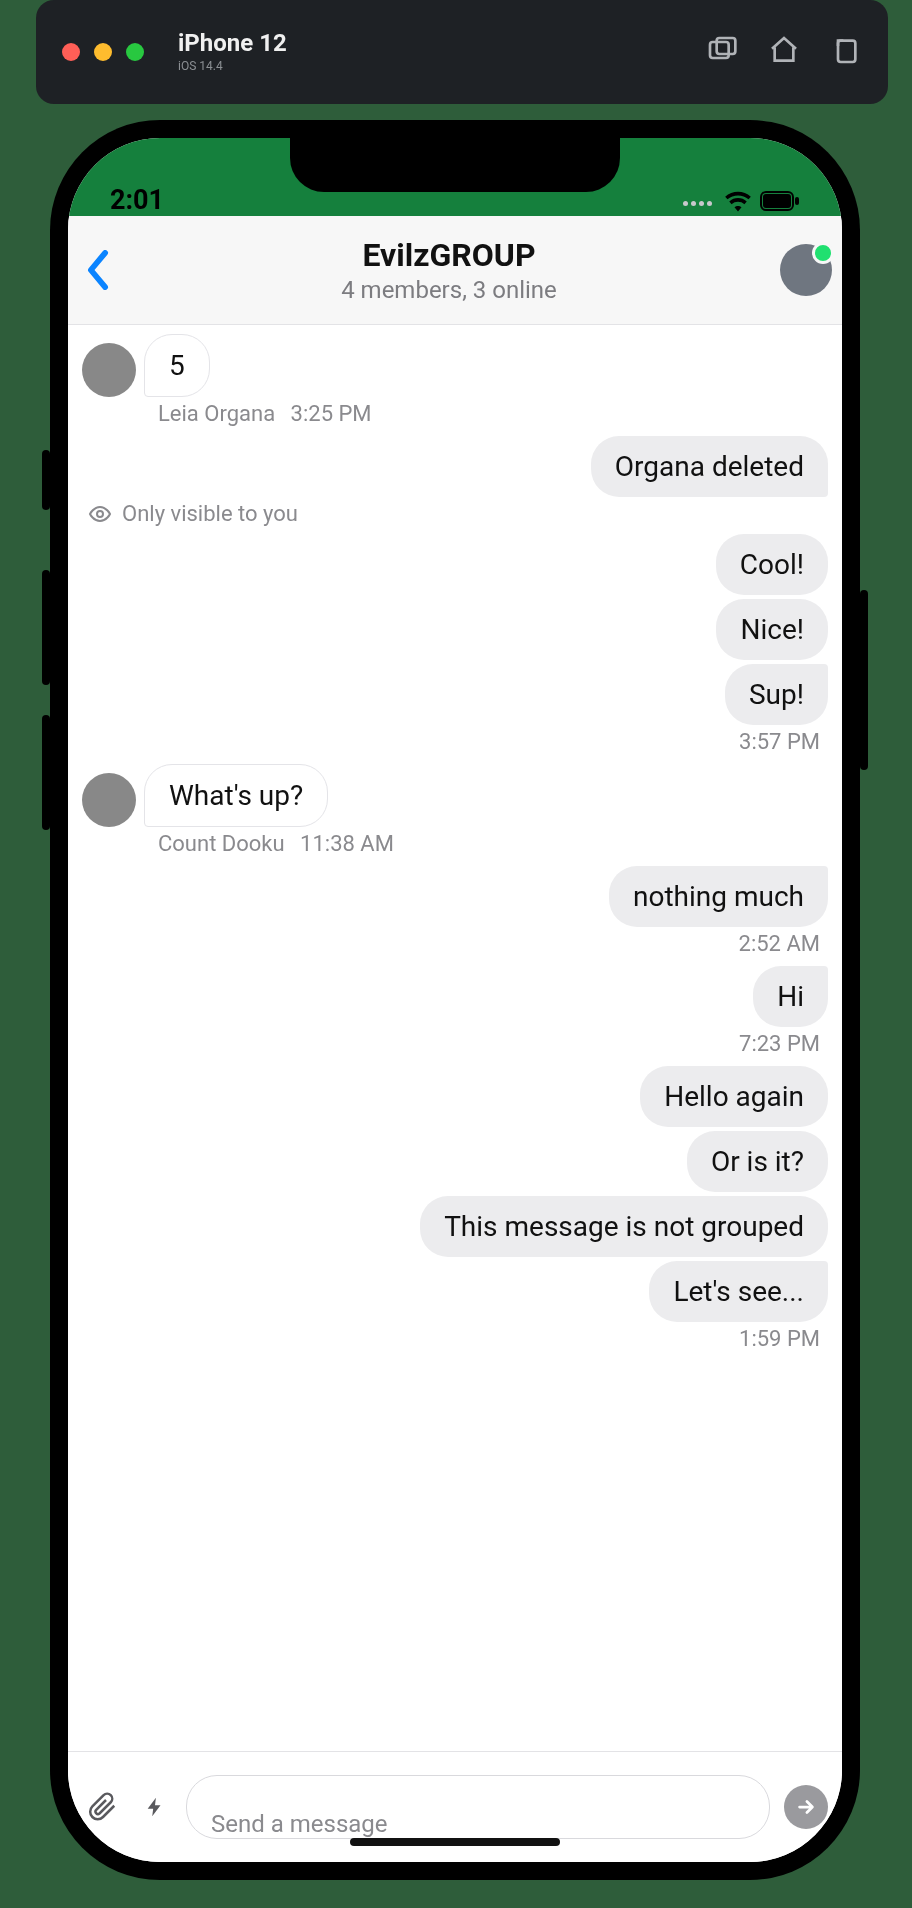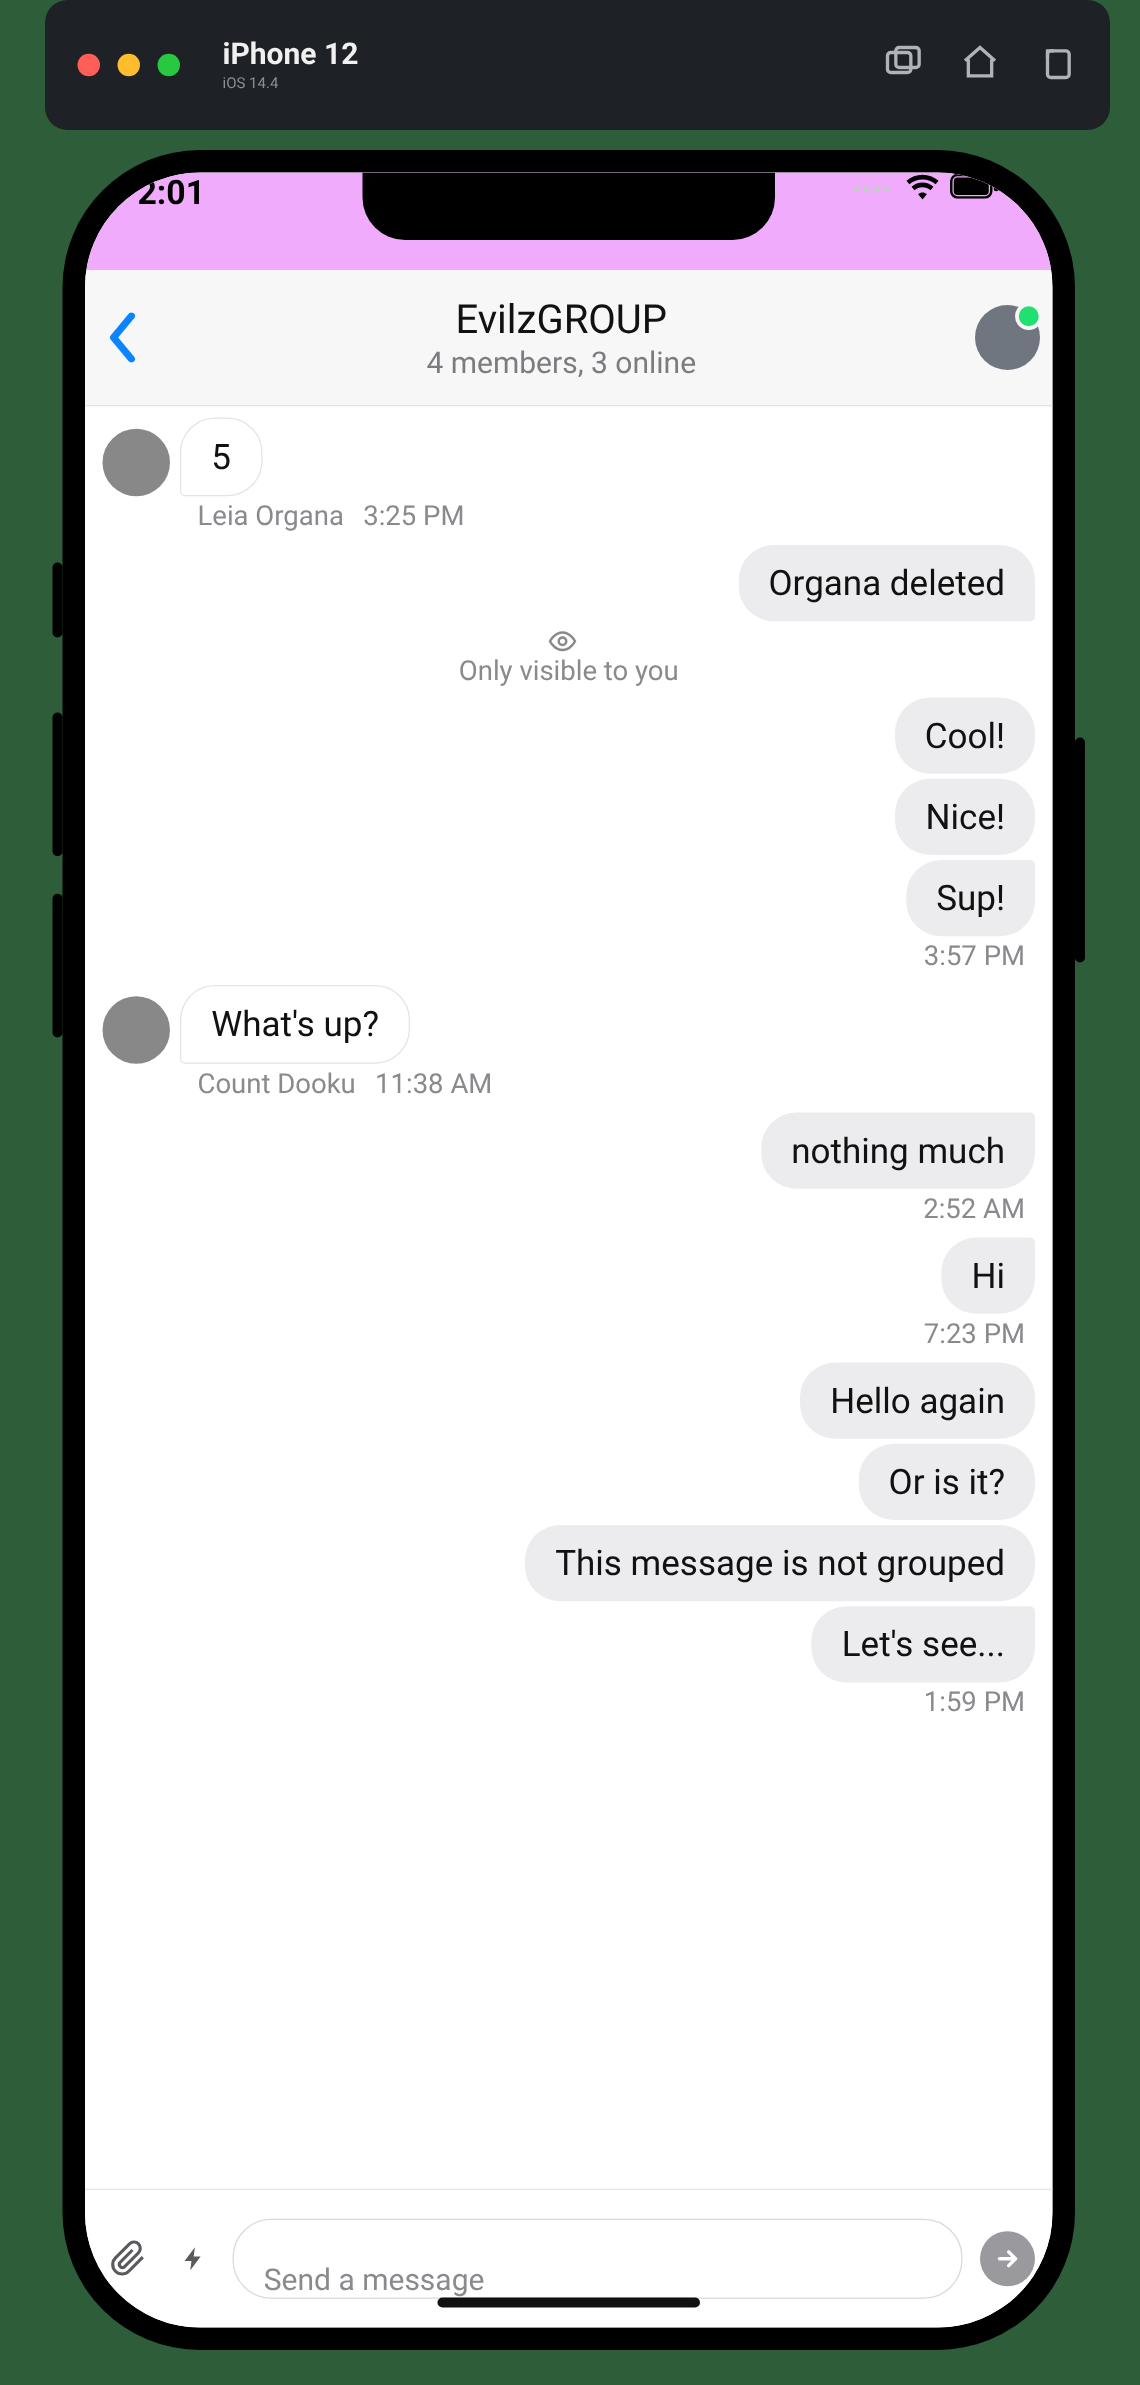--- a/index.html
+++ b/index.html
@@ -21,33 +21,33 @@
   .phone-side{position:absolute;background:#000;border-radius:6px;}
   .side-a{left:-8px;top:330px;width:8px;height:60px;}
   .side-b{left:-8px;top:450px;width:8px;height:115px;}
   .side-c{left:-8px;top:595px;width:8px;height:115px;}
   .side-d{right:-8px;top:470px;width:8px;height:180px;}
   .screen{width:100%;height:100%;background:#fff;border-radius:92px;position:relative;overflow:hidden;}
   .notch{position:absolute;top:0;left:50%;transform:translateX(-50%);width:330px;height:54px;background:#000;border-bottom-left-radius:34px;border-bottom-right-radius:34px;z-index:5;}
   .home-ind{position:absolute;bottom:16px;left:50%;transform:translateX(-50%);width:210px;height:8px;background:#111;border-radius:4px;z-index:6;}
 
   
-  .status{position:absolute;top:0;left:0;right:0;height:78px;display:flex;align-items:flex-start;justify-content:space-between;padding:0 42px;z-index:4;background:#f0abfc;gap:20px;}
+  .status{position:absolute;top:0;left:0;right:0;height:78px;display:flex;align-items:flex-end;justify-content:space-between;padding:0 42px;z-index:4;background:#15803d;gap:20px;}
   .status .time{font-weight:700;font-size:27px;}
   .status .right{display:flex;align-items:center;gap:8px;}
   .sig-dots{display:flex;gap:3px;margin-right:4px;}
   .sig-dots span{width:5px;height:5px;border-radius:50%;background:#c8c8cc;}
   .wifi,.batt{display:inline-block;}
 
   
   .header{position:absolute;top:78px;left:0;right:0;height:108px;background:#f7f7f7;border-bottom:1px solid #e3e3e6;display:flex;align-items:center;z-index:3;}
   .back{width:60px;display:flex;justify-content:center;}
   .back svg{width:26px;height:40px;}
   .ht{flex:1;text-align:center;}
-  .ht .h1{font-weight:400;font-size:32px;color:#111;}
+  .ht .h1{font-weight:700;font-size:32px;color:#111;}
   .ht .h2{font-size:24px;color:#7c7c80;margin-top:2px;}
   .hav{width:72px;display:flex;justify-content:center;position:relative;}
   .hav .avatar{width:52px;height:52px;border-radius:50%;background:#6f7680 center/cover;}
   .hav .pres{position:absolute;top:-2px;right:8px;width:16px;height:16px;border-radius:50%;background:#20e070;border:3px solid #f7f7f7;}
 
   
   .msgs{position:absolute;top:186px;left:0;right:0;bottom:110px;overflow:hidden;background:#fff;padding:6px 0;}
   .row{display:flex;margin:4px 14px;}
   .row.in{justify-content:flex-start;}
   .row.out{justify-content:flex-end;}
@@ -56,21 +56,21 @@
   .bubble{max-width:560px;padding:14px 24px;font-size:28px;color:#111;position:relative;}
   .in .bubble{background:#fff;border:1px solid #e4e4e8;border-radius:28px 28px 28px 4px;}
   .out .bubble{background:#ececee;border-radius:28px 28px 4px 28px;}
   .out.mid .bubble{border-radius:28px 28px 28px 28px;}
   .out.first .bubble{border-radius:28px 28px 4px 28px;}
   .out.last  .bubble{border-radius:28px 4px 28px 28px;}
   .meta{font-size:22px;color:#8a8a8e;margin:0 14px 10px;}
   .meta.in{padding-left:76px;}
   .meta.out{text-align:right;padding-right:8px;}
   .meta .name{margin-right:10px;}
-  .sys{display:flex;justify-content:flex-start;align-items:center;color:#8a8a8e;font-size:22px;margin:4px 20px 8px;flex-direction:column;}
+  .sys{display:flex;justify-content:flex-start;align-items:center;color:#8a8a8e;font-size:22px;margin:4px 20px 8px;}
   .sys svg{width:24px;height:24px;margin-right:10px;}
 
   
   .composer{position:absolute;left:0;right:0;bottom:0;height:110px;border-top:1px solid #e3e3e6;background:#fff;display:flex;align-items:center;padding:0 14px;gap:14px;}
   .c-ico{color:#5a5a5e;display:flex;align-items:center;padding:0 6px;}
   .c-input{flex:1;height:62px;border:1.5px solid #d9d9dd;border-radius:31px;display:flex;align-items:flex-end;padding:0 24px;color:#8a8a8e;font-size:24px;}
   .send{width:44px;height:44px;border-radius:50%;background:#9a9a9e;display:flex;align-items:center;justify-content:center;}
 
   .av-leia{background:radial-gradient(circle at 40% 30%,#cbb79f 0 20%,#576068 60%,#3a4147 100%);}
   .av-dooku{background:radial-gradient(circle at 50% 35%,#d9c3a5 0 18%,#6d5338 50%,#2b1f13 100%);}

